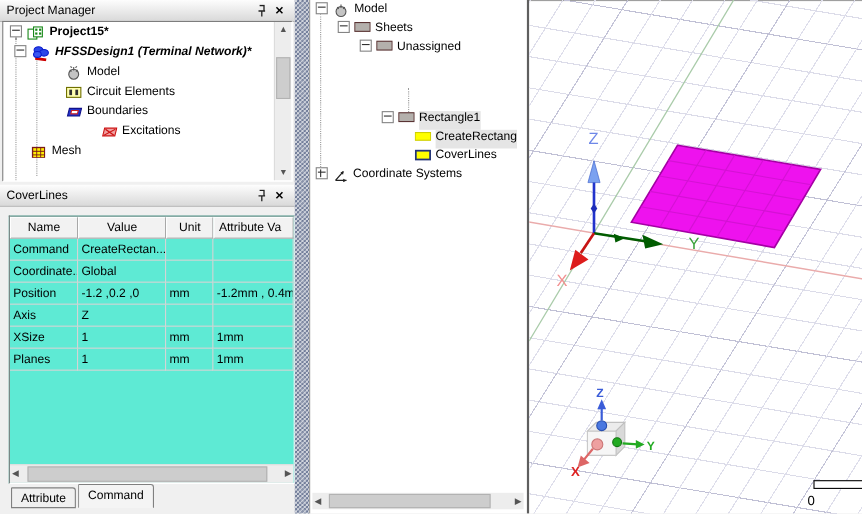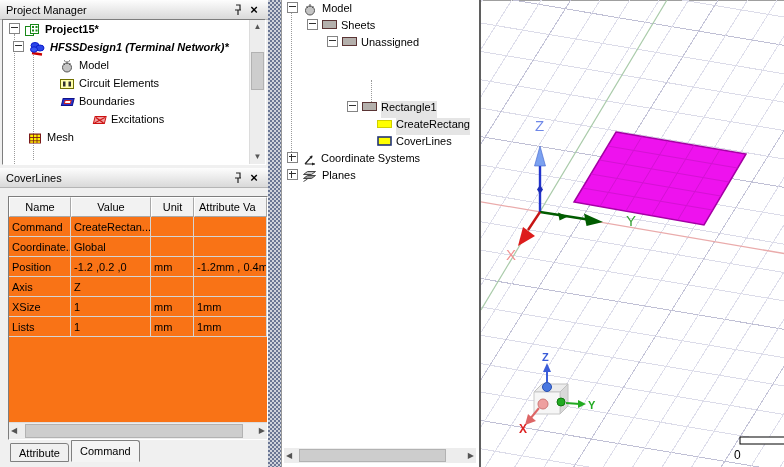--- a/index.html
+++ b/index.html
@@ -27,21 +27,21 @@
   .exp::before{content:"";position:absolute;left:1px;right:1px;top:3px;height:1px;background:#303030;}
   .exp.plus::after{content:"";position:absolute;top:1px;bottom:1px;left:3px;width:1px;background:#303030;}
   .ico{flex:none;display:block;}
   .guide{position:absolute;width:0;border-left:1px dotted #9a9a9a;}
   .sel{background:#e5e5e5;}
   
   .sb{position:absolute;background:#ededed;}
   .sb .arr{position:absolute;color:#555;font-size:8px;line-height:8px;text-align:center;}
   .sb-thumb{position:absolute;background:#cdcdcd;border:1px solid #b2b2b2;}
   
-  #prop-table-box{position:absolute;left:8px;top:28px;width:258px;height:242px;background:#f97316;
+  #prop-table-box{position:absolute;left:8px;top:28px;width:258px;height:242px;background:#5eead4;
     border:1px solid;border-color:#7d7d7d #ffffff #ffffff #7d7d7d;overflow:hidden;}
   .pt-grid{display:grid;grid-template-columns:62px 80px 43px 1fr;}
   .pt-h{height:18px;background:#f2f2f2;border-right:1px solid #a8a8a8;border-bottom:1px solid #a8a8a8;
     border-top:1px solid #fff;border-left:1px solid #fff;
     display:flex;align-items:center;justify-content:center;overflow:hidden;white-space:nowrap;}
   .pt-c{height:19px;border-right:1px solid #d4d4d4;border-bottom:1px solid #d4d4d4;
     display:flex;align-items:center;padding:0 3px;overflow:hidden;white-space:nowrap;}
   
   #prop-tabs{position:absolute;left:10px;top:272px;display:flex;align-items:flex-end;}
   .tab{height:17px;padding:0 8px;display:flex;align-items:center;background:#f0f0f0;
@@ -217,21 +217,21 @@
           <div class="pt-c"></div>
           <div class="pt-c"></div>
         </div>
         <div class="pt-grid">
           <div class="pt-c">XSize</div>
           <div class="pt-c">1</div>
           <div class="pt-c">mm</div>
           <div class="pt-c">1mm</div>
         </div>
         <div class="pt-grid">
-          <div class="pt-c">Lists</div>
+          <div class="pt-c">Planes</div>
           <div class="pt-c">1</div>
           <div class="pt-c">mm</div>
           <div class="pt-c">1mm</div>
         </div>
 
         <div class="sb" style="left:0;right:0;bottom:0;height:16px;border-top:1px solid #dcdcdc;">
           <div class="arr" style="left:2px;top:4px;">◀</div>
           <div class="sb-thumb" style="top:1px;bottom:1px;left:16px;right:24px;"></div>
           <div class="arr" style="right:2px;top:4px;">▶</div>
         </div>
@@ -296,29 +296,20 @@
         <span>CoverLines</span>
       </div>
       <div class="trow mrow" style="padding-left:5px;">
         <span class="exp plus"></span>
         <svg class="ico" width="15" height="14" viewBox="0 0 15 14">
           <path d="M3 12h10M3 12L10 4" stroke="#222" stroke-width="1.2" fill="none"></path>
           <path d="M13 12l-3-1.6v3.2z" fill="#222"></path>
             <path d="M10.5 3.5L7.5 4.8l2.4 2z" fill="#222"></path>
         </svg>
         <span>Coordinate Systems</span>
-      </div>
-      <div class="trow mrow" style="padding-left:5px;">
-        <span class="exp plus"></span>
-        <svg class="ico" width="16" height="13" viewBox="0 0 16 13">
-          <path d="M1.5 5.5l4-3h8l-4 3z" fill="#c8c8c8" stroke="#444"></path>
-          <path d="M1.5 9.5l4-3h8l-4 3z" fill="#9a9a9a" stroke="#444"></path>
-          <path d="M1.5 12.5l4-2.5" stroke="#444" fill="none"></path>
-        </svg>
-        <span>Planes</span>
       </div>
     </div>
 
     <div class="sb" id="mid-hscroll">
       <div class="arr" style="left:2px;top:4px;">◀</div>
       <div class="sb-thumb" style="top:1px;bottom:1px;left:15px;right:30px;"></div>
       <div class="arr" style="right:2px;top:4px;">▶</div>
     </div>
   </div>
 

